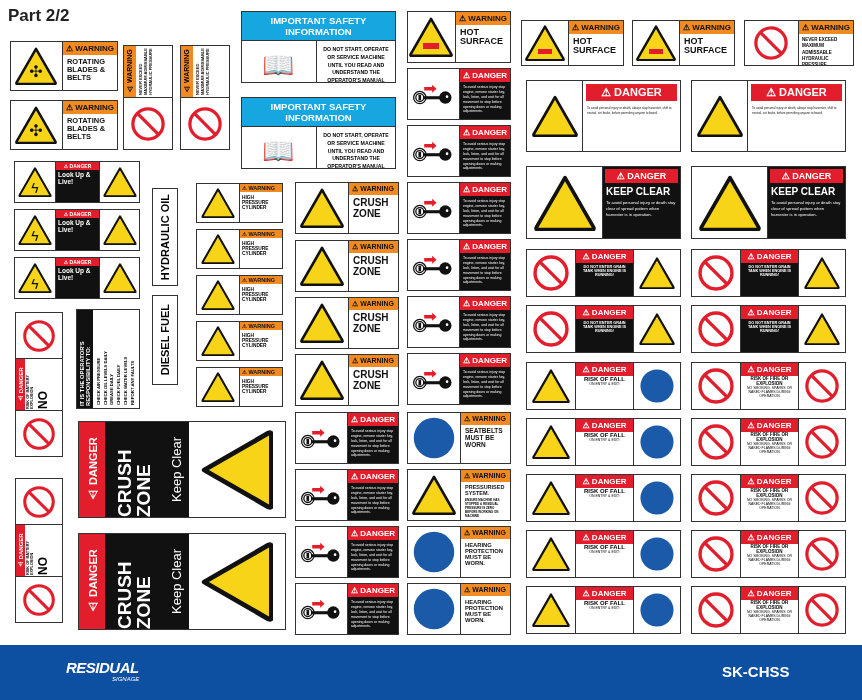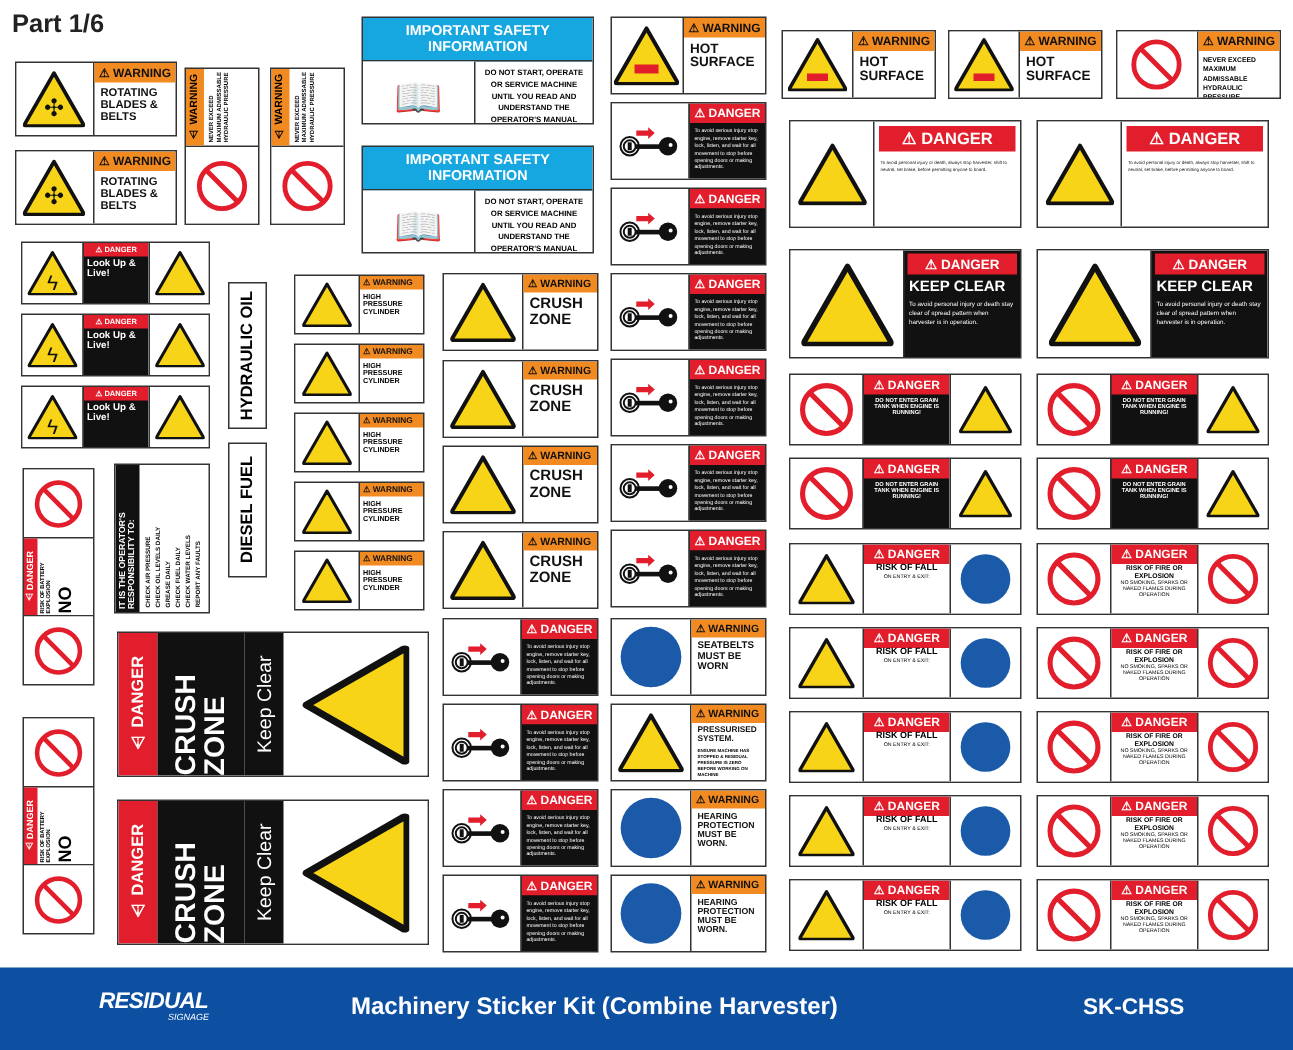--- a/index.html
+++ b/index.html
@@ -19,21 +19,21 @@
 .logo{position:absolute;left:66px;top:14px;font-style:italic;font-weight:900;font-size:15px;color:#fff;letter-spacing:-0.5px}
 .logo2{position:absolute;left:112px;top:31px;font-size:6px;color:#fff;font-style:italic}
 .ftitle{position:absolute;left:234px;top:18px;font-size:16px;font-weight:bold}
 .fcode{position:absolute;left:722px;top:18px;font-size:15px;font-weight:bold}
 .isi{background:#16a6e0;color:#fff;font-weight:900;font-size:9.5px;text-align:center;padding:3px 0;border-bottom:1.5px solid #333}
 .vtext{writing-mode:vertical-rl;transform:rotate(180deg)}
 </style>
 </head>
 <body>
 
-<div class="abs part">Part 1/6</div>
+<div class="abs part">Part 2/2</div>
 
 <svg width="0" height="0" style="position:absolute">
   <defs>
     <symbol id="ytri" viewBox="0 0 100 90">
       <path d="M50 4 L96 84 Q98 88 94 88 L6 88 Q2 88 4 84 Z" fill="#f7d417" stroke="#111" stroke-width="6" stroke-linejoin="round"></path>
     </symbol>
     <symbol id="nocircle" viewBox="0 0 100 100">
       <circle cx="50" cy="50" r="42" fill="#fff" stroke="#e31e2c" stroke-width="9"></circle>
       <line x1="20" y1="20" x2="80" y2="80" stroke="#e31e2c" stroke-width="9"></line>
     </symbol>
@@ -831,15 +831,14 @@
     </div>
   <div class="txtcol" style="flex:1">
       <div class="hdrW" style="font-size:7px">⚠ WARNING</div>
       <div class="big" style="font-size:5.8px">HEARING PROTECTION MUST BE WORN.</div>
     </div>
 </div>
 
 <div class="abs footer">
   <div class="logo">RESIDUAL</div>
   <div class="logo2">SIGNAGE</div>
-  <div class="ftitle">Machinery Sticker Kit (Combine Harvester)</div>
   <div class="fcode">SK-CHSS</div>
 </div>
 
 </body></html>

